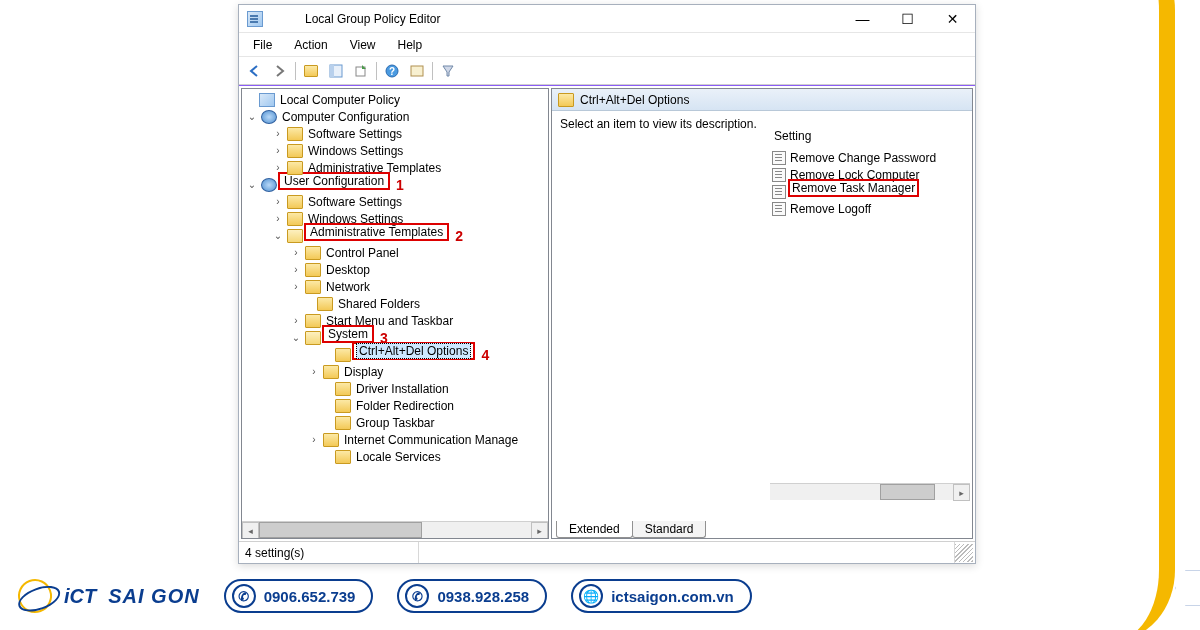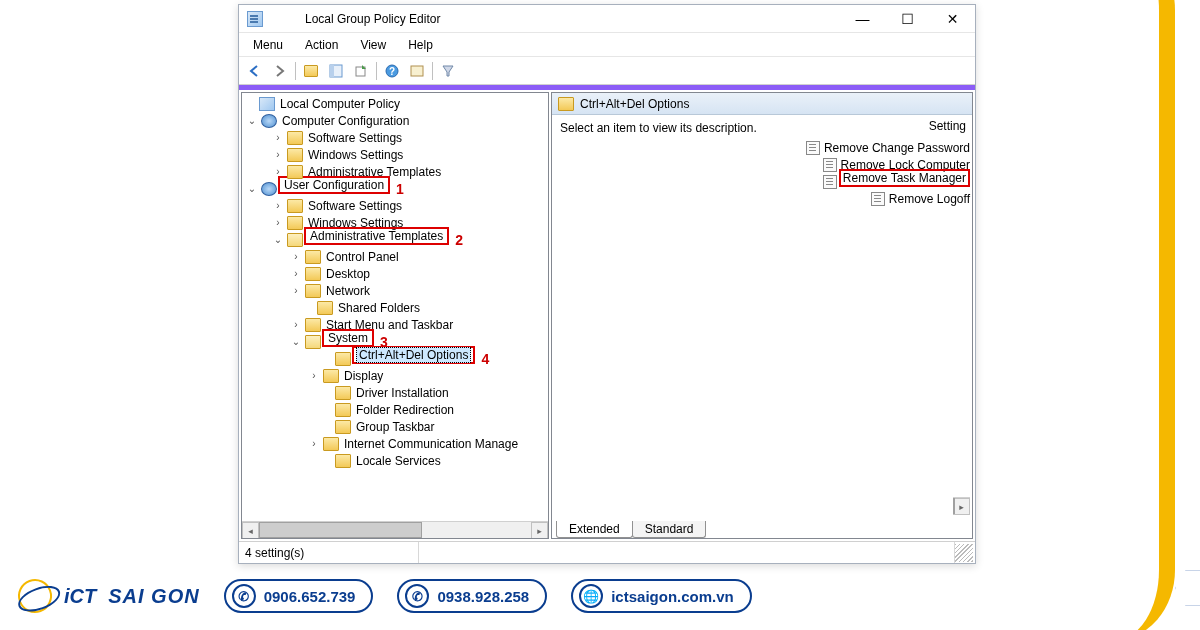--- a/index.html
+++ b/index.html
@@ -93,21 +93,21 @@
   }
   .tb-btn {
     width: 24px; height: 22px;
     display: flex; align-items: center; justify-content: center;
     border: 1px solid transparent;
   }
   .tb-sep { width: 1px; height: 18px; background: #c0c0c0; margin: 0 2px; }
   .body {
     flex: 1;
     display: flex;
-    border-top: 5px solid #8b5cf6;
+    border-top: 1px solid #8b5cf6;
     min-height: 0;
   }
   .tree-pane {
     width: 308px;
     border: 1px solid #828790;
     margin: 2px 1px 2px 2px;
     overflow: hidden;
     background: #fff;
     display: flex;
     flex-direction: column;
@@ -163,21 +163,21 @@
     background: linear-gradient(#eaf1f9,#d6e4f3);
     display: flex;
     align-items: center;
     padding: 0 6px;
     border-bottom: 1px solid #b8c8d8;
     font-size: 12px;
   }
   .pane-header .folder-icon { width:16px; height:14px; margin-right:6px; }
   .pane-body { flex:1; display:flex; }
   .desc-col { width: 216px; padding: 6px 8px; font-size: 12px; color:#000; }
-  .settings-col { flex:1; padding: 2px 2px; align-items: flex-end; }
+  .settings-col { flex:1; padding: 16px 2px; }
   .col-header { font-size:12px; padding: 2px 4px 6px; color:#000; }
   .setting-row { display:flex; align-items:center; height:17px; padding-left:2px; }
   .setting-icon { width:14px; height:14px; border:1px solid #888; background:#fafafa; position:relative; margin-right:4px; }
   .setting-icon::after { content:''; position:absolute; left:2px; top:2px; width:7px; height:1.5px; background:#888; box-shadow:0 3px 0 #888, 0 6px 0 #888; }
   .tabs-row { height:22px; display:flex; align-items:flex-end; padding-left:4px; font-size:12px; border-top:1px solid transparent; }
   .tab { padding: 1px 12px; border:1px solid #919191; border-top:none; background:#f4f4f4; margin-right:-1px; border-radius:0 0 3px 3px; }
   .tab.active { background:#fff; }
   .statusbar {
     height: 22px;
     border-top: 1px solid #d0d0d0;
@@ -221,21 +221,21 @@
     <span class="titlebar-icon"></span>
     <span class="titlebar-title">Local Group Policy Editor</span>
     <div class="win-controls">
       <div class="win-btn">—</div>
       <div class="win-btn">☐</div>
       <div class="win-btn">✕</div>
     </div>
   </div>
 
   <div class="menubar">
-    <div class="menu-item">Menu</div>
+    <div class="menu-item">File</div>
     <div class="menu-item">Action</div>
     <div class="menu-item">View</div>
     <div class="menu-item">Help</div>
   </div>
 
   <div class="toolbar">
     <div class="tb-btn">
         <svg width="16" height="14">
           <path d="M10 2 L4 7 L10 12" fill="none" stroke="#2b6ec4" stroke-width="2"></path>
         </svg>

